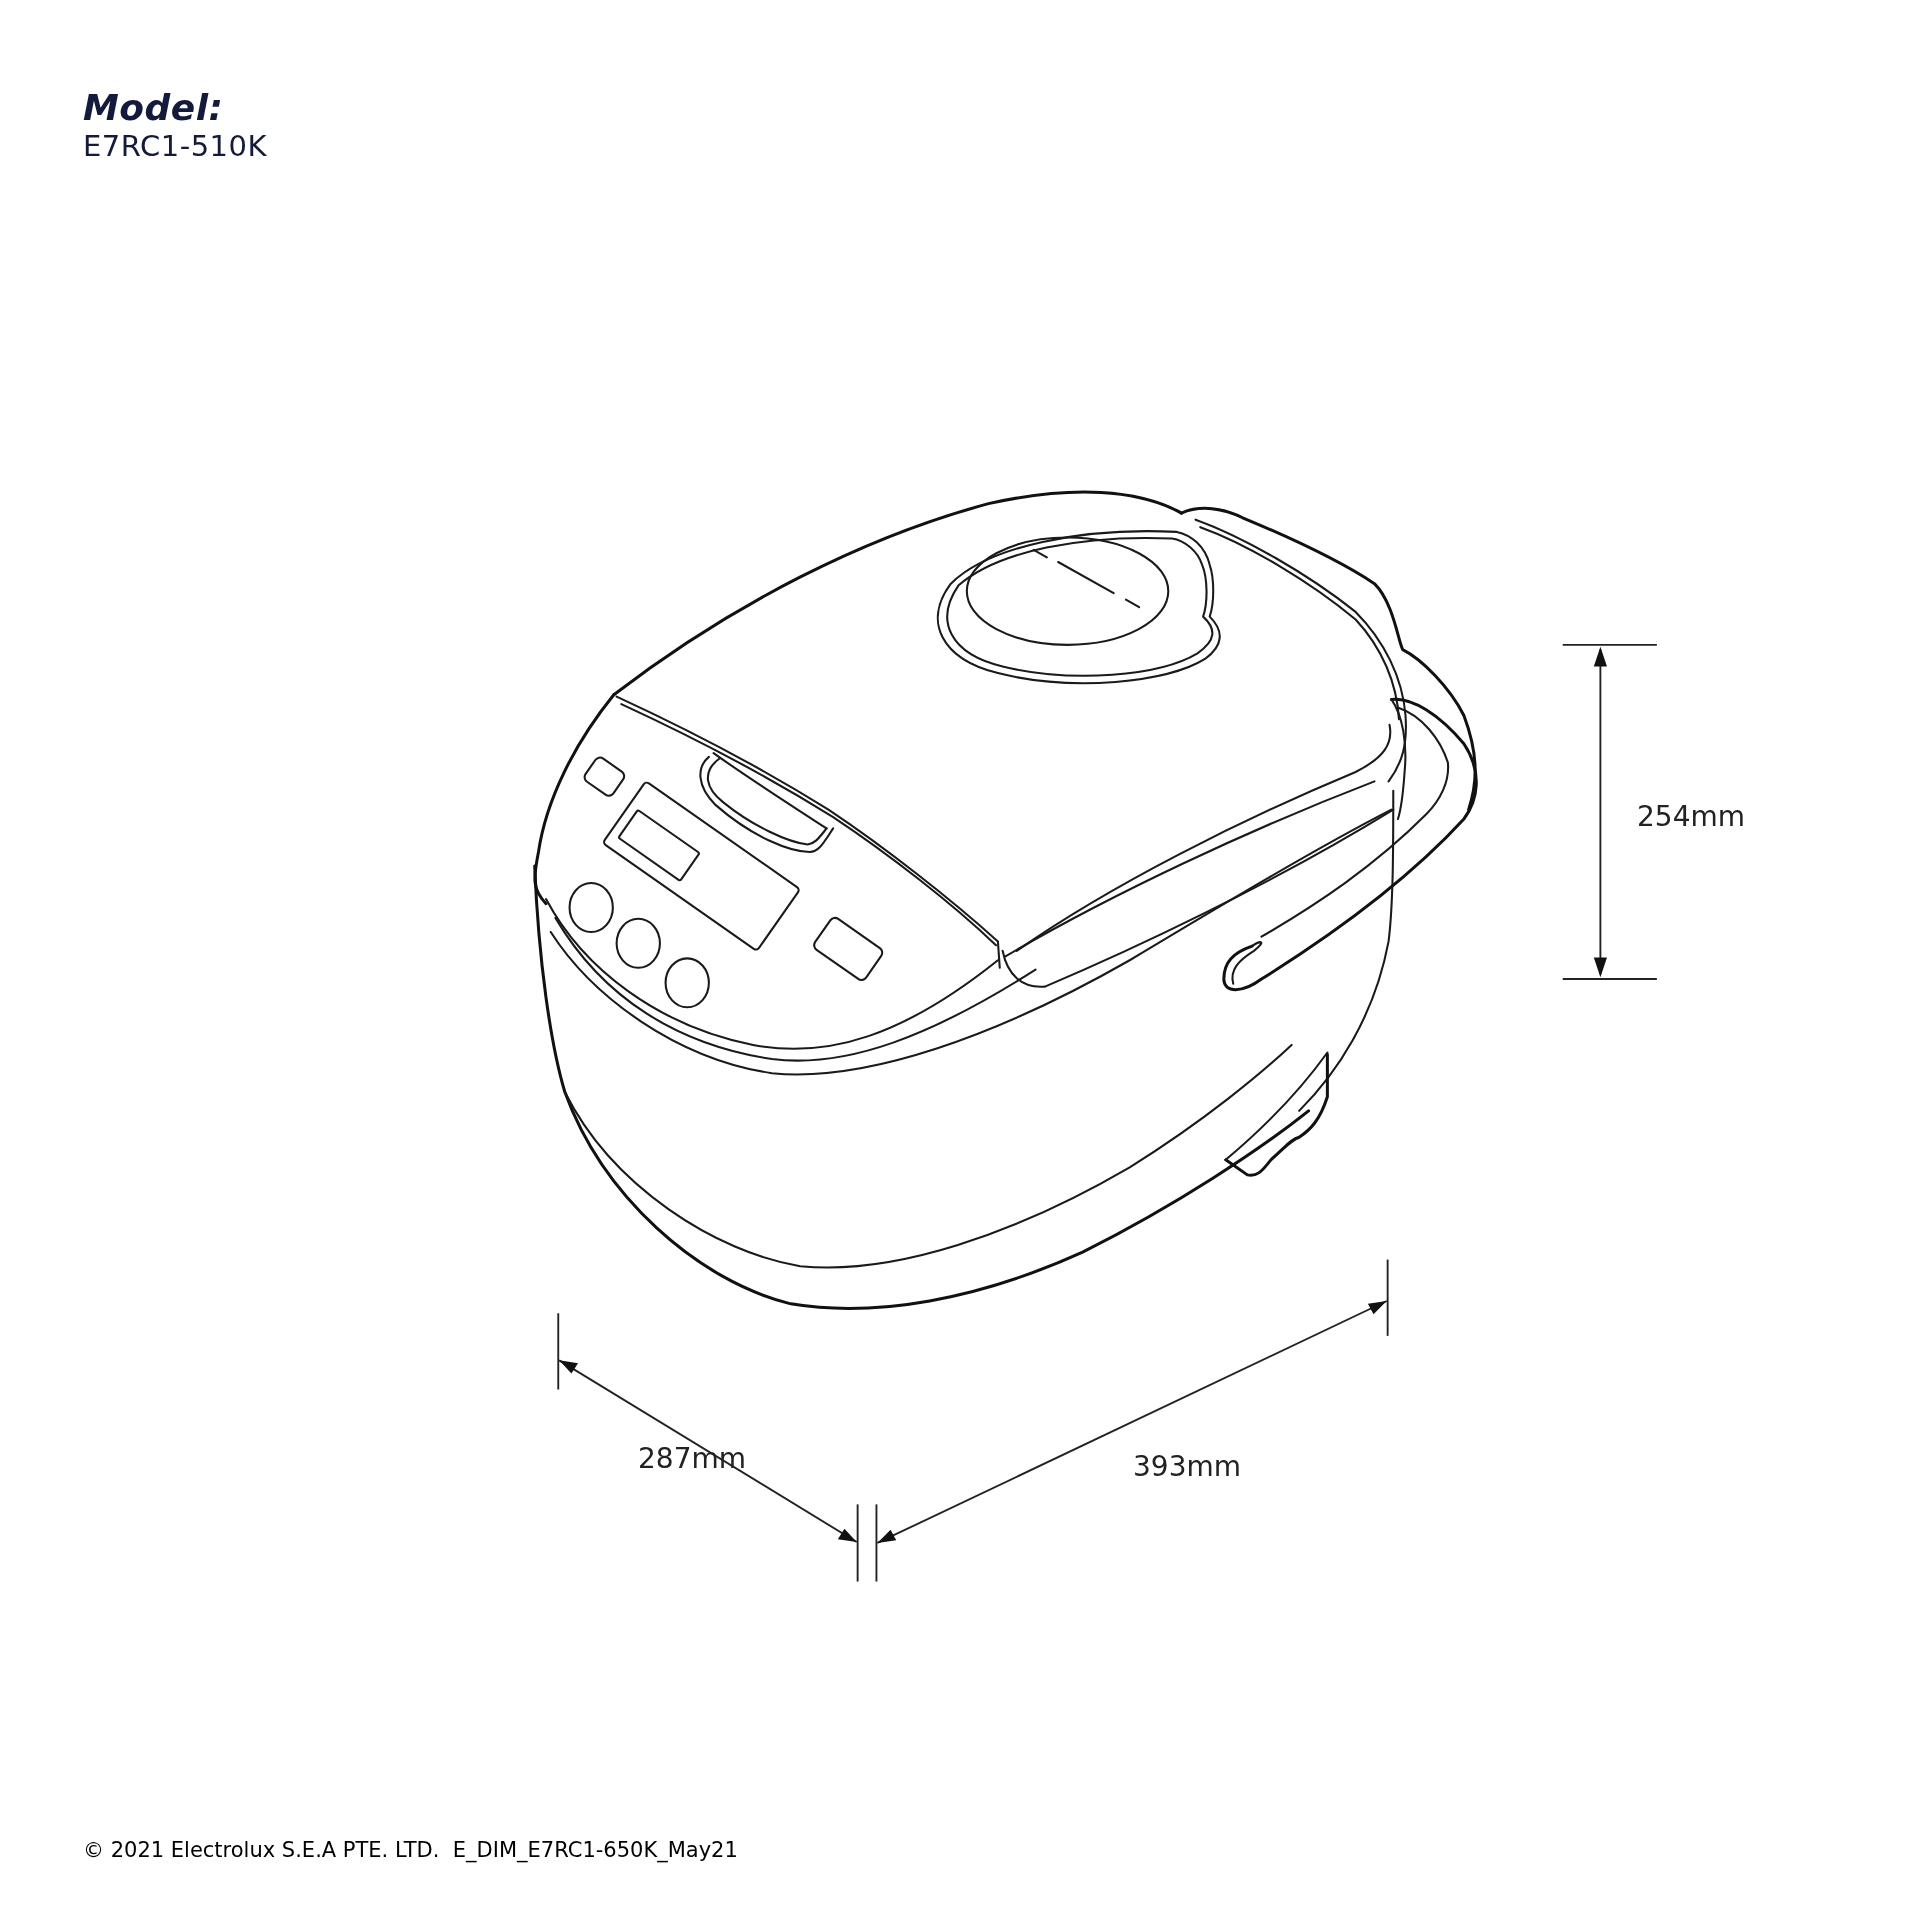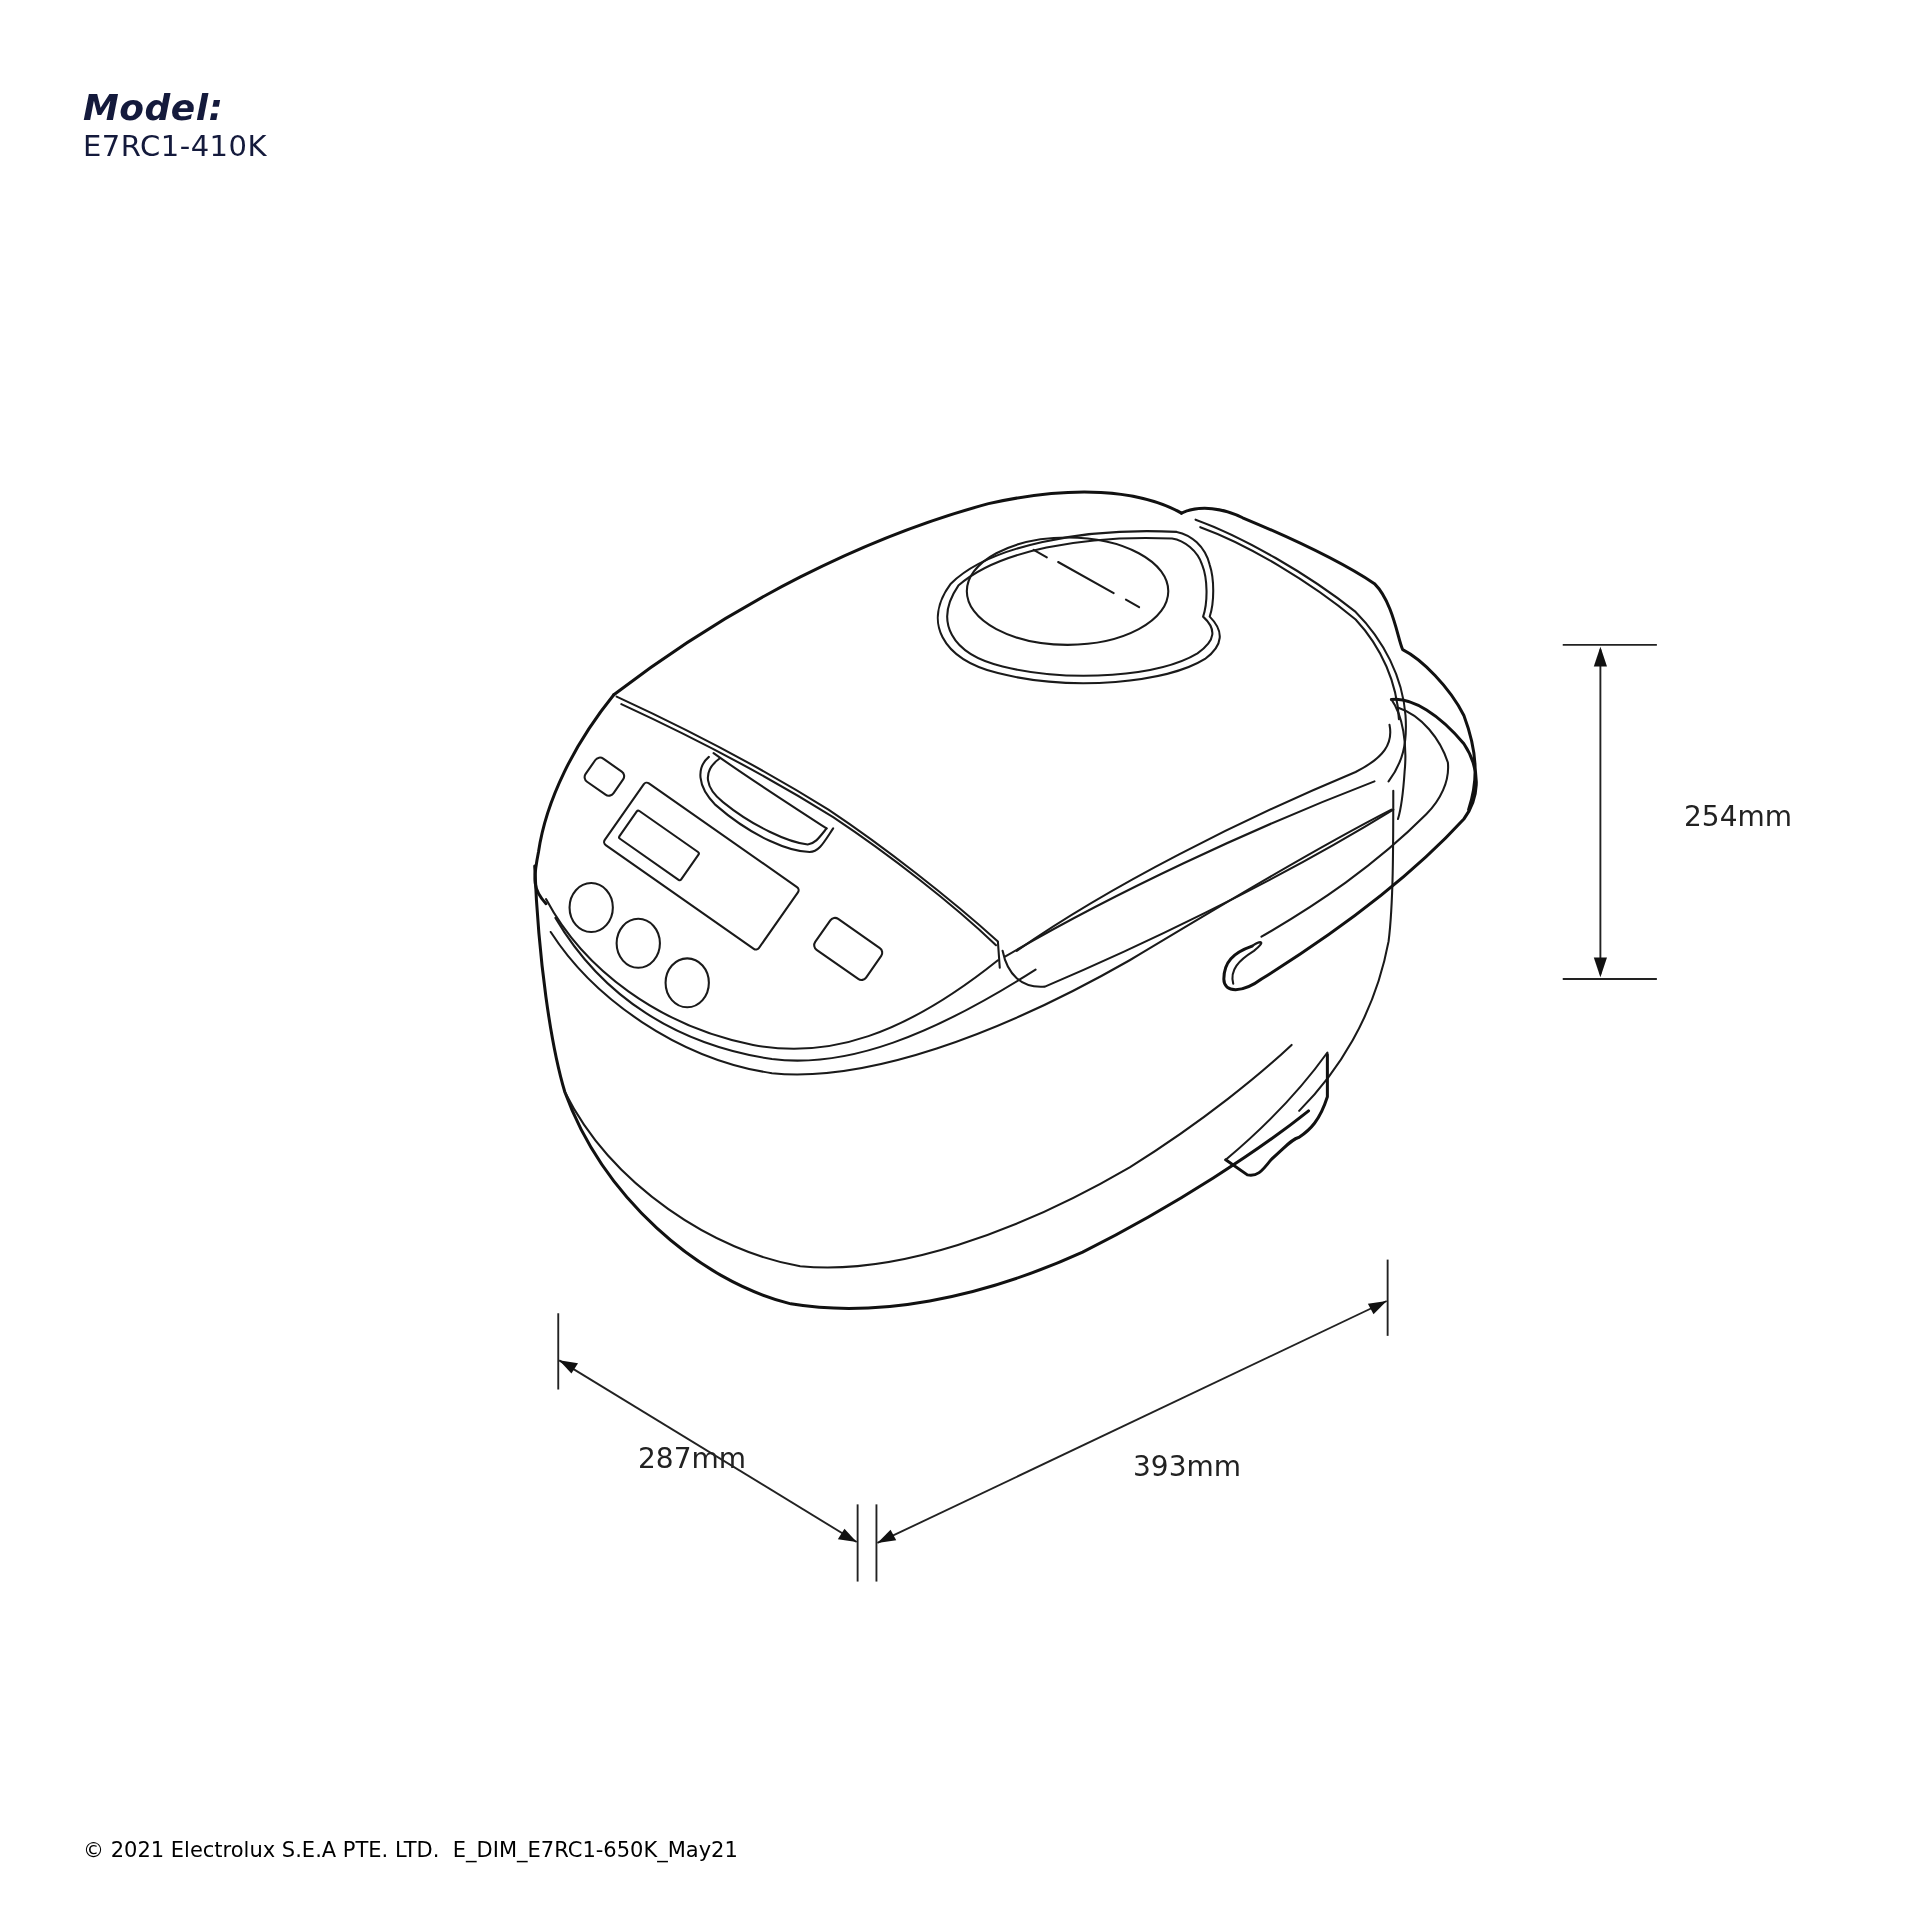--- a/index.html
+++ b/index.html
@@ -2,33 +2,33 @@
 <html style="font-size:15px"><head>
 <meta charset="utf-8">
 <style>
   html, body { margin:0; padding:0; background:#ffffff; }
   body { width:1928px; height:1928px; position:relative; overflow:hidden; font-family:"Liberation Sans", sans-serif; }
   .model-label { position:absolute; left:83px; top:87px; font-size:36px; font-weight:bold; color:#141a3c; letter-spacing:0.5px; font-family:"DejaVu Sans", sans-serif;font-style:italic; }
   .model-value { position:absolute; left:83px; top:129px; font-size:29px; color:#141a3c; font-family:"DejaVu Sans", sans-serif; font-weight:normal; letter-spacing:0.5px; }
   .footer { position:absolute; left:83px; top:1838px; font-size:21px; color:#000000; font-family:"DejaVu Sans", sans-serif; white-space:pre; }
   .drawing { position:absolute; left:0; top:0; width:1928px; height:1928px; }
   .dim-text { position:absolute; font-size:28px; color:#222; font-family:"DejaVu Sans", sans-serif; }
-  .dim-h { left:1684px; top:800px; }
+  .dim-h { left:1637px; top:800px; }
   .dim-w { left:1133px; top:1450px; }
   .dim-d { left:638px; top:1442px; }
   svg .o { fill:none; stroke:#111; stroke-width:3.2; stroke-linejoin:round; stroke-linecap:round; }
   svg .t { fill:none; stroke:#1a1a1a; stroke-width:2.2; stroke-linejoin:round; stroke-linecap:round; }
   svg .d { fill:none; stroke:#222; stroke-width:2; }
   svg .ah { fill:#111; stroke:none; }
 </style>
 </head>
 <body>
 
 <div class="model-label">Model:</div>
-<div class="model-value">E7RC1-410K</div>
+<div class="model-value">E7RC1-510K</div>
 
 <svg class="drawing" viewBox="0 0 2048 2048" xmlns="http://www.w3.org/2000/svg">
 
   <g>
     <path class="o" d="M 652 738 C 780 640, 920 570, 1050 535 C 1140 515, 1210 520, 1255 545"></path>
     <path class="o" d="M 1255 545 C 1275 536, 1300 540, 1320 550 C 1380 575, 1430 600, 1460 620 C 1480 640, 1485 680, 1490 690 C 1510 700, 1540 730, 1555 760 C 1570 800, 1570 830, 1560 860"></path>
     <path class="o" d="M 652 738 C 610 790, 580 850, 572 905 C 566 935, 566 945, 580 960"></path>
   </g>
 
   <g>

